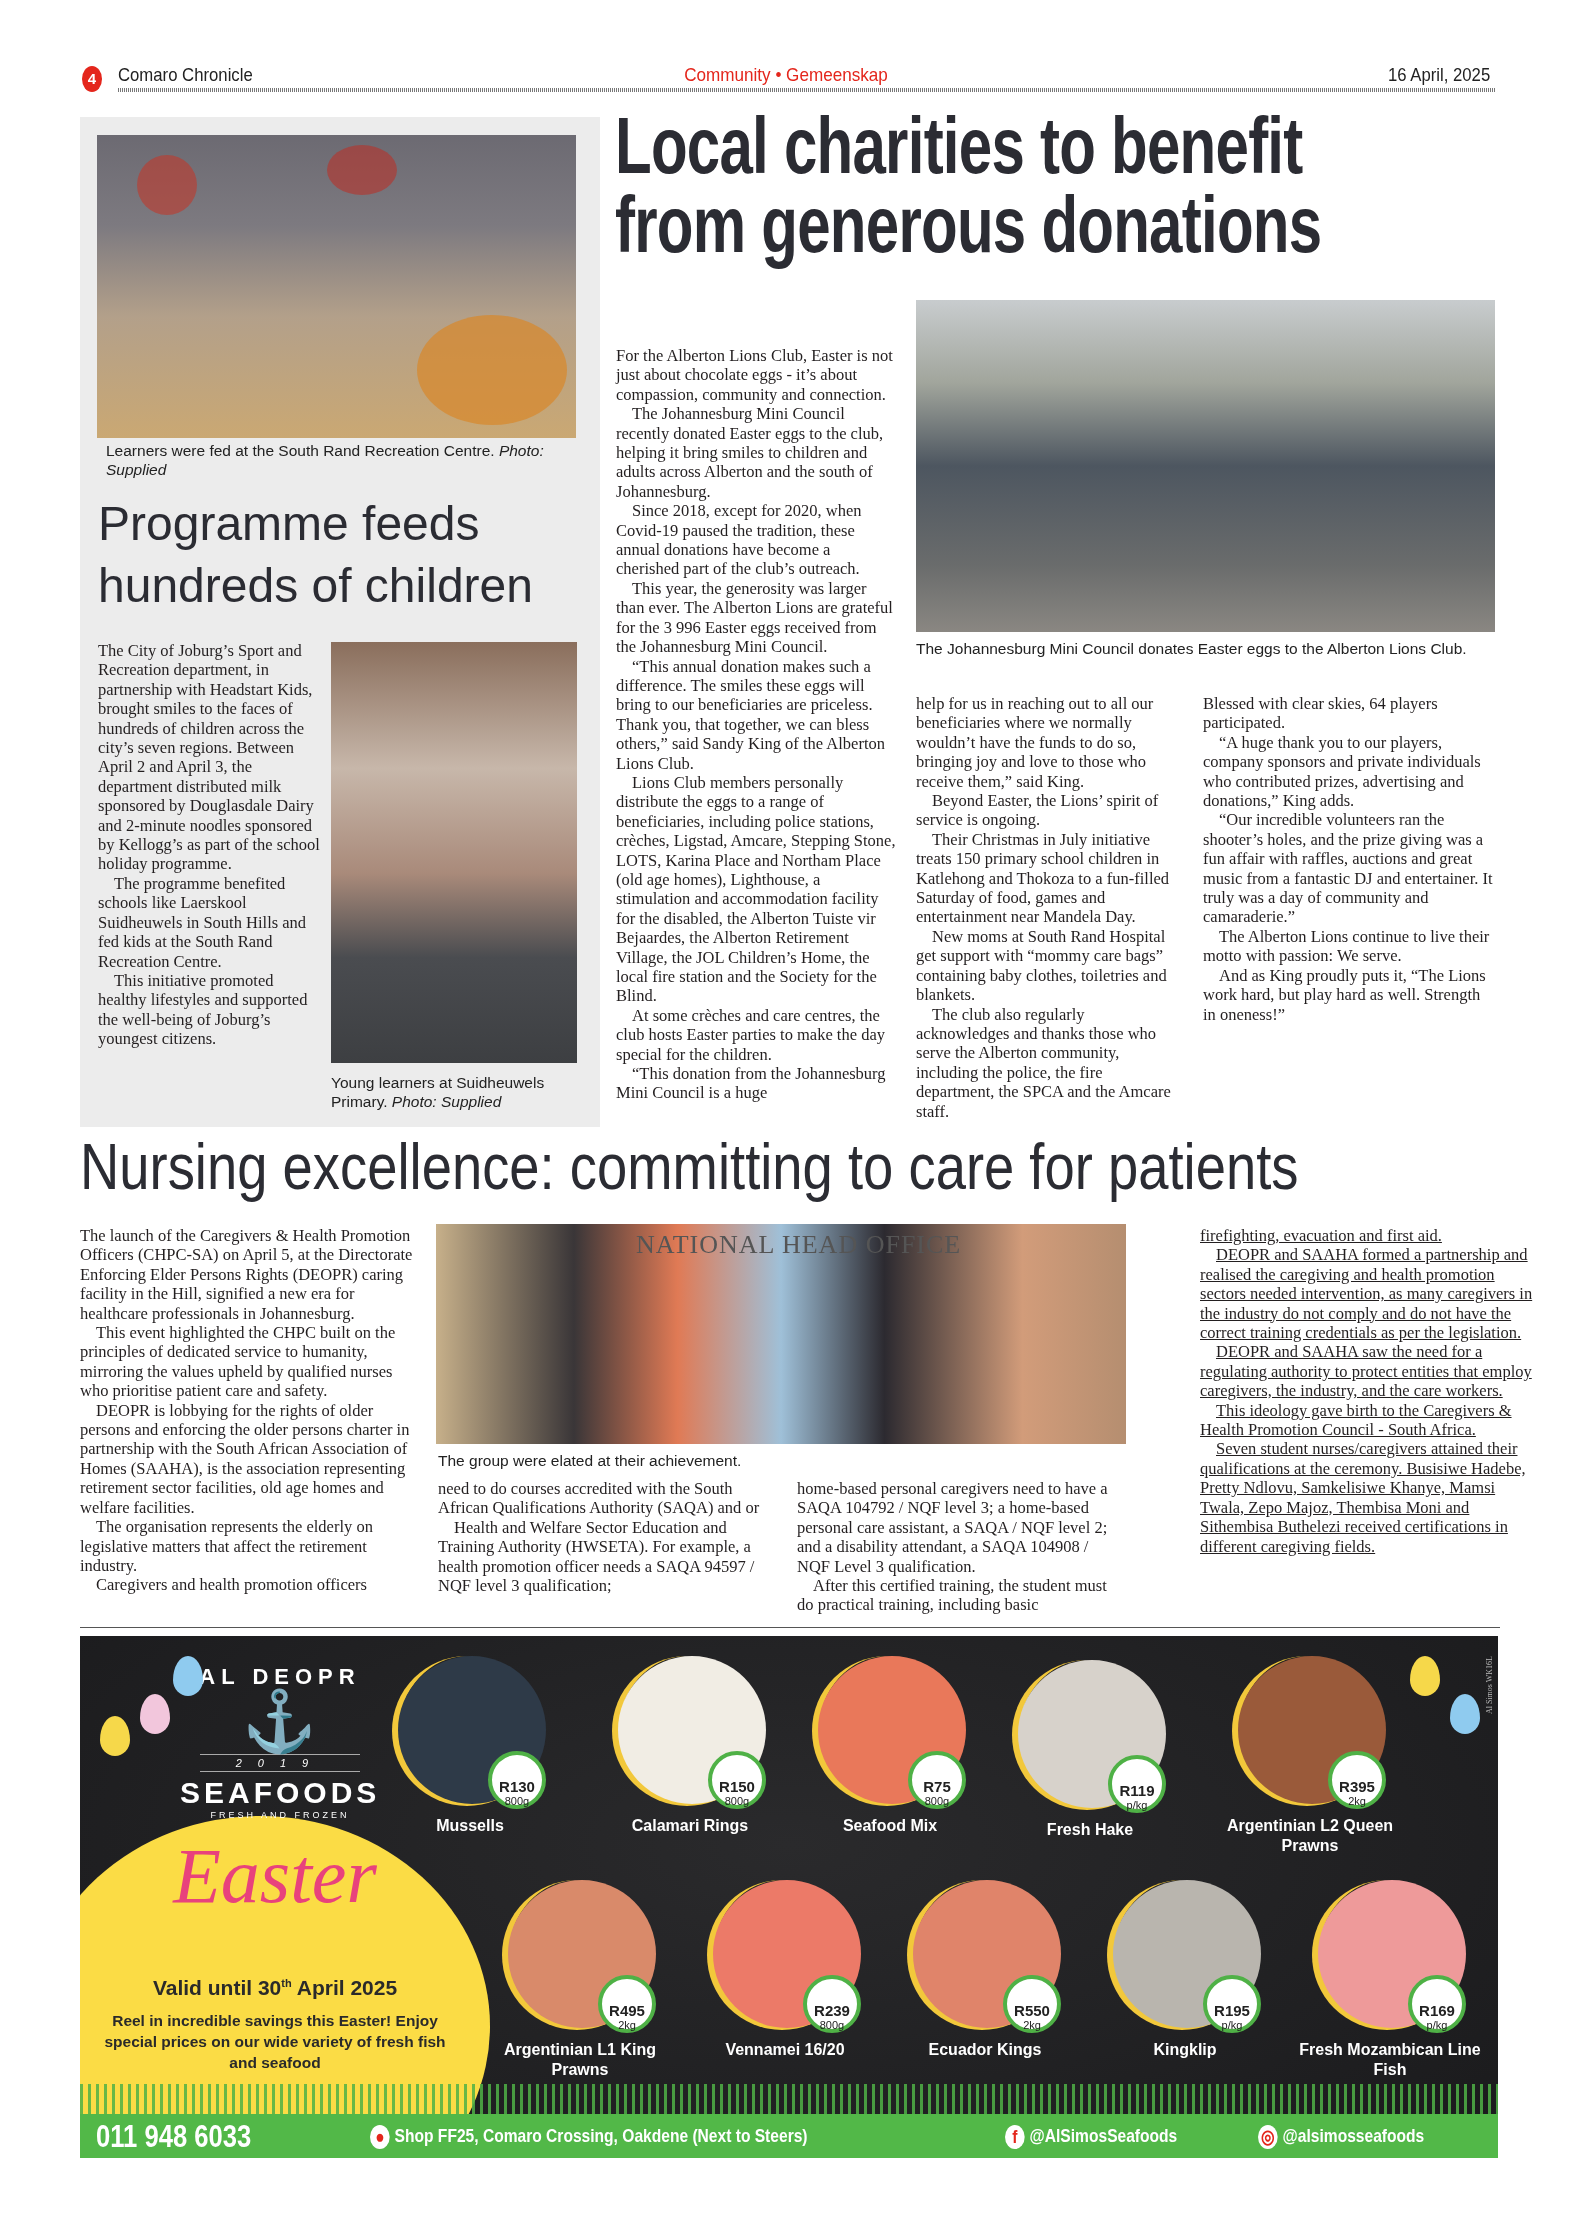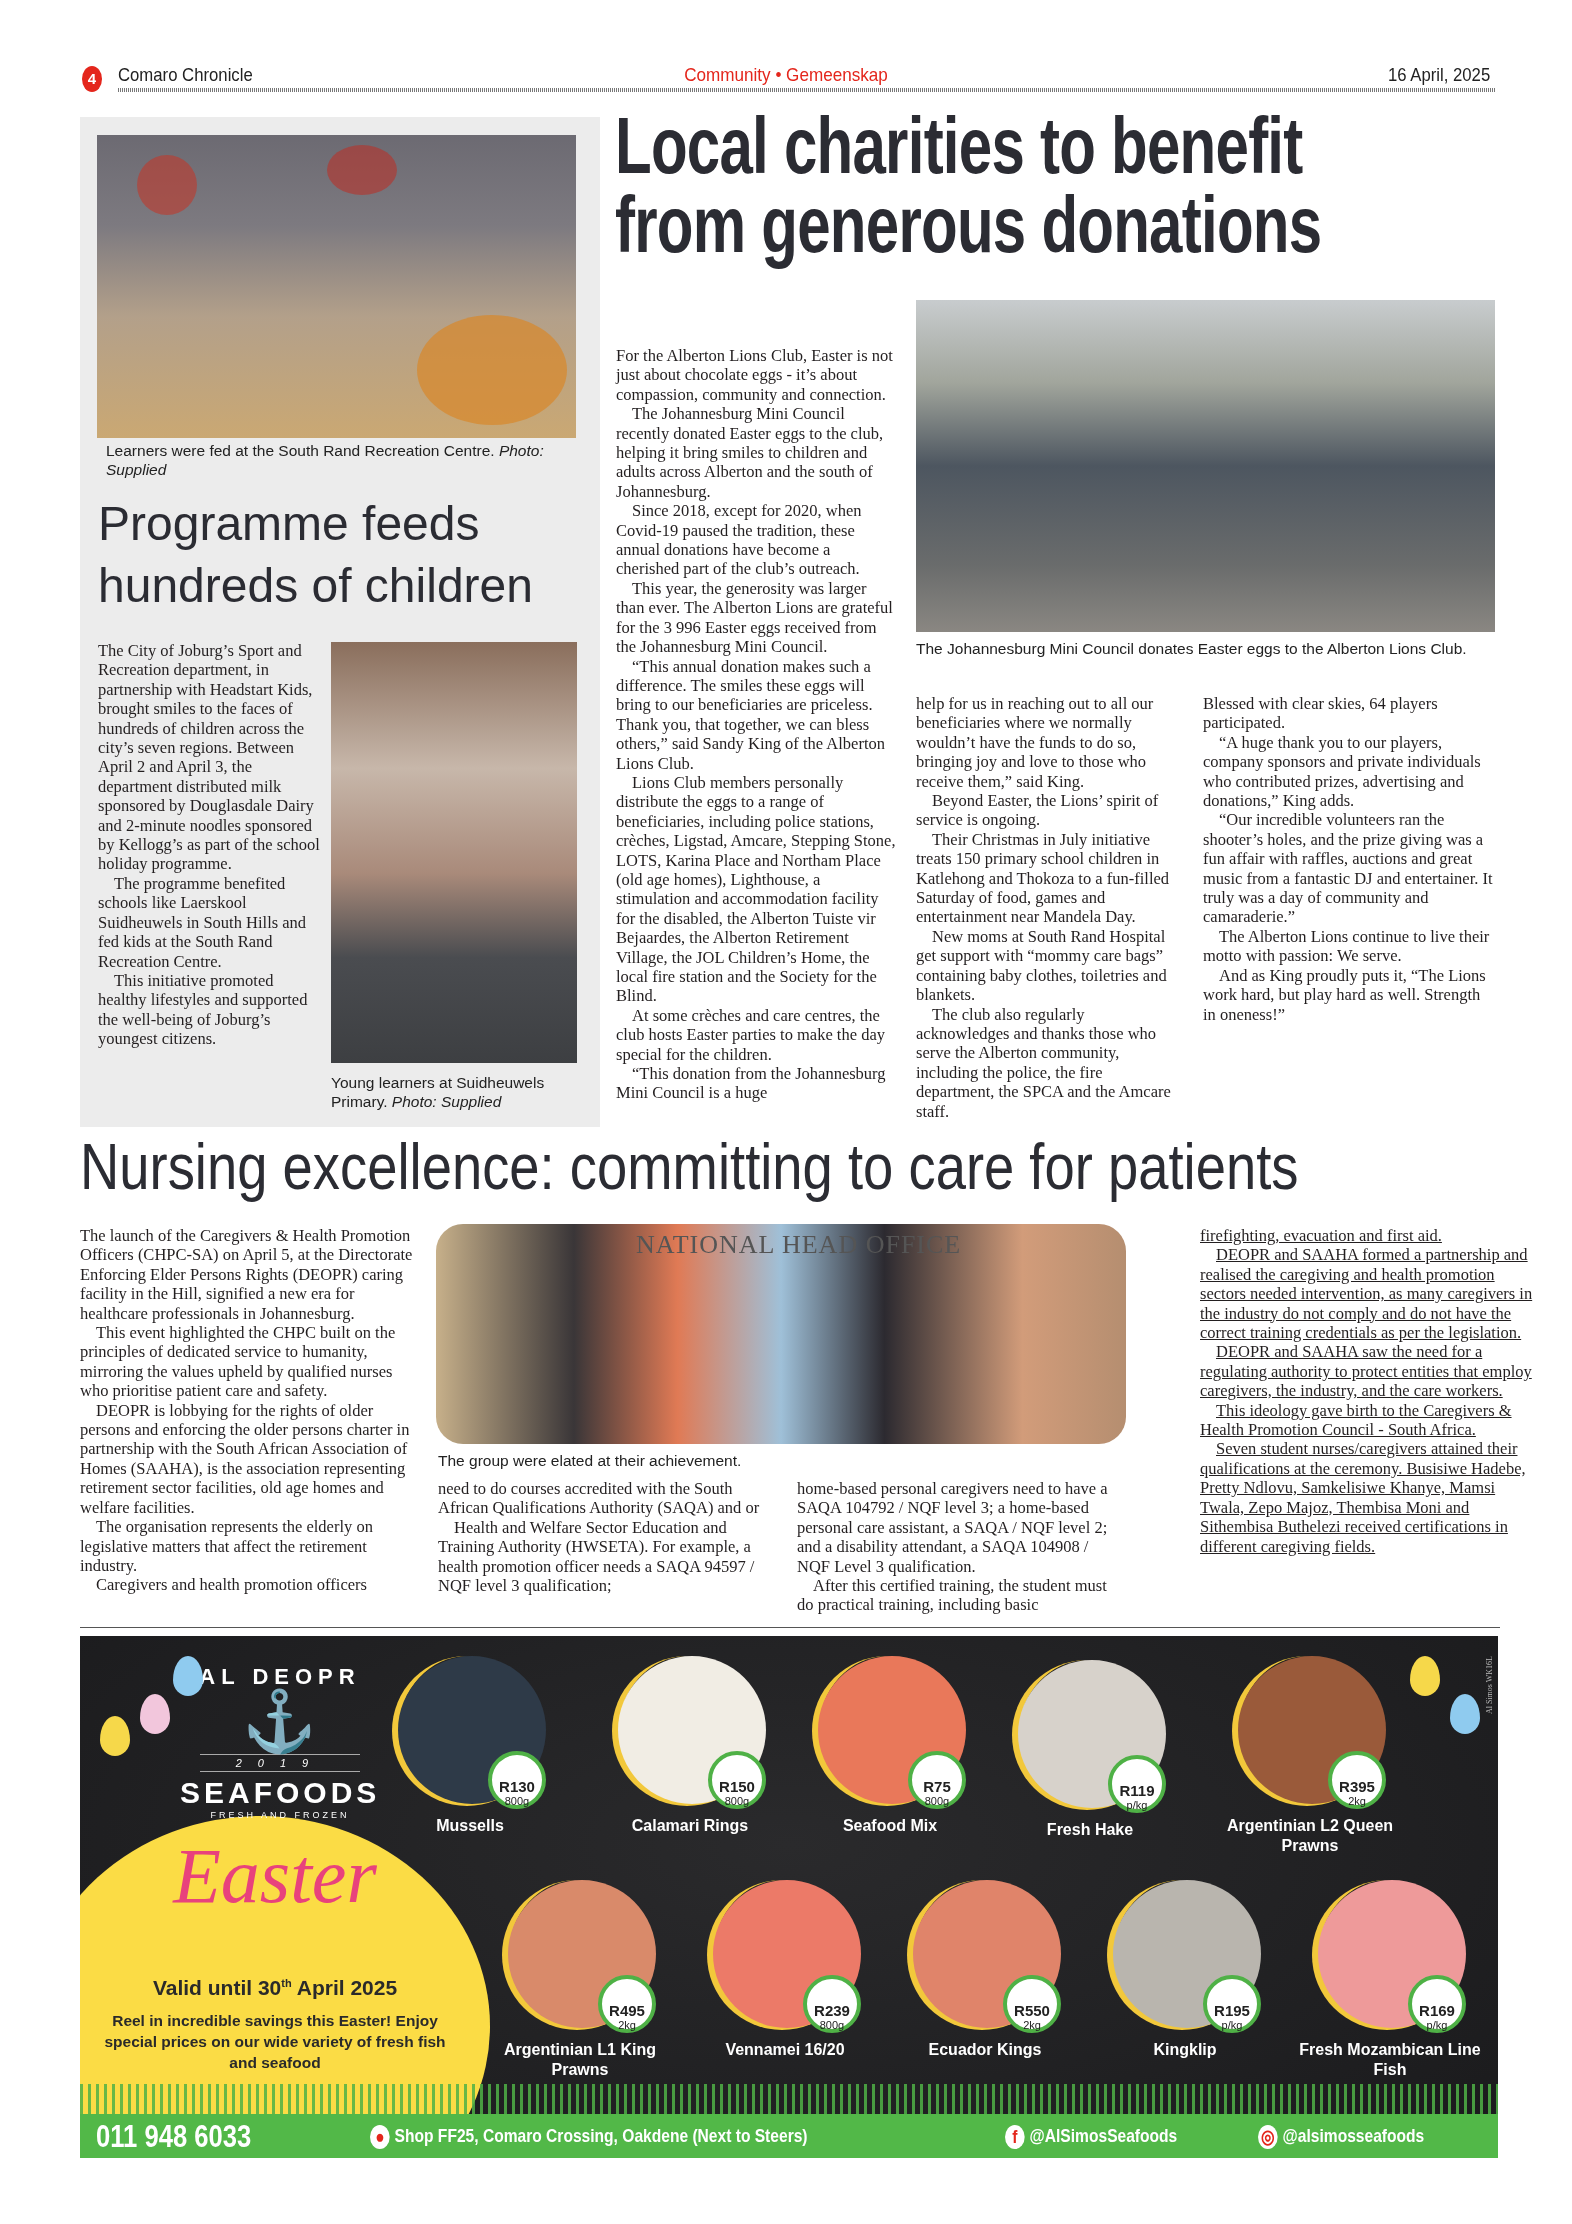--- a/index.html
+++ b/index.html
@@ -33,21 +33,21 @@
   .main-head { left: 615px; top: 106px; width: 880px; font: bold 79px/79px "Liberation Sans", sans-serif; color: #2b2c33; letter-spacing: -1px; transform: scaleX(0.76); transform-origin: left; white-space: nowrap; }
   .col1 { left: 616px; top: 298px; width: 281px; margin-top: 48px; }
   .photo3 { left: 916px; top: 300px; width: 579px; height: 332px; background: linear-gradient(180deg,#c8ccce 0%,#a1a59c 25%,#4d5660 50%,#6a6c6c 80%,#8a8782 100%); }
   .cap3 { left: 916px; top: 639px; width: 570px; }
   .col2 { left: 916px; top: 694px; width: 265px; }
   .col3 { left: 1203px; top: 694px; width: 290px; }
 
   
   .nurse-head { left: 80px; top: 1132px; width: 1420px; font: 64px/70px "Liberation Sans", sans-serif; color: #2b2c33; transform: scaleX(0.85); transform-origin: left; white-space: nowrap; }
   .n-col1 { left: 80px; top: 1226px; width: 340px; }
-  .photo4 { left: 436px; top: 1224px; width: 690px; height: 220px; background: linear-gradient(90deg,#c7b08a 0%,#3a3638 20%,#e07a55 35%,#9fc0d8 50%,#2c2a30 65%,#d29c7a 85%,#b58e70 100%); border-radius: 27px; }
+  .photo4 { left: 436px; top: 1224px; width: 690px; height: 220px; background: linear-gradient(90deg,#c7b08a 0%,#3a3638 20%,#e07a55 35%,#9fc0d8 50%,#2c2a30 65%,#d29c7a 85%,#b58e70 100%); }
   .cap4 { left: 438px; top: 1451px; width: 680px; }
   .n-col2 { left: 438px; top: 1479px; width: 330px; }
   .n-col3 { left: 797px; top: 1479px; width: 325px; }
   .n-col4 { left: 1200px; top: 1226px; width: 340px; text-decoration: underline; }
 
   .ad-rule { left: 80px; top: 1627px; width: 1420px; height: 1px; background: #555; }
 
   
   .ad { left: 80px; top: 1636px; width: 1418px; height: 522px; background: radial-gradient(ellipse at 50% 40%, #2a2a2c 0%, #1a1a1c 100%); overflow: hidden; }
   .ad-logo { position: absolute; left: 100px; top: 28px; width: 200px; text-align: center; color: #fff; font-family: "Liberation Sans", sans-serif; }

